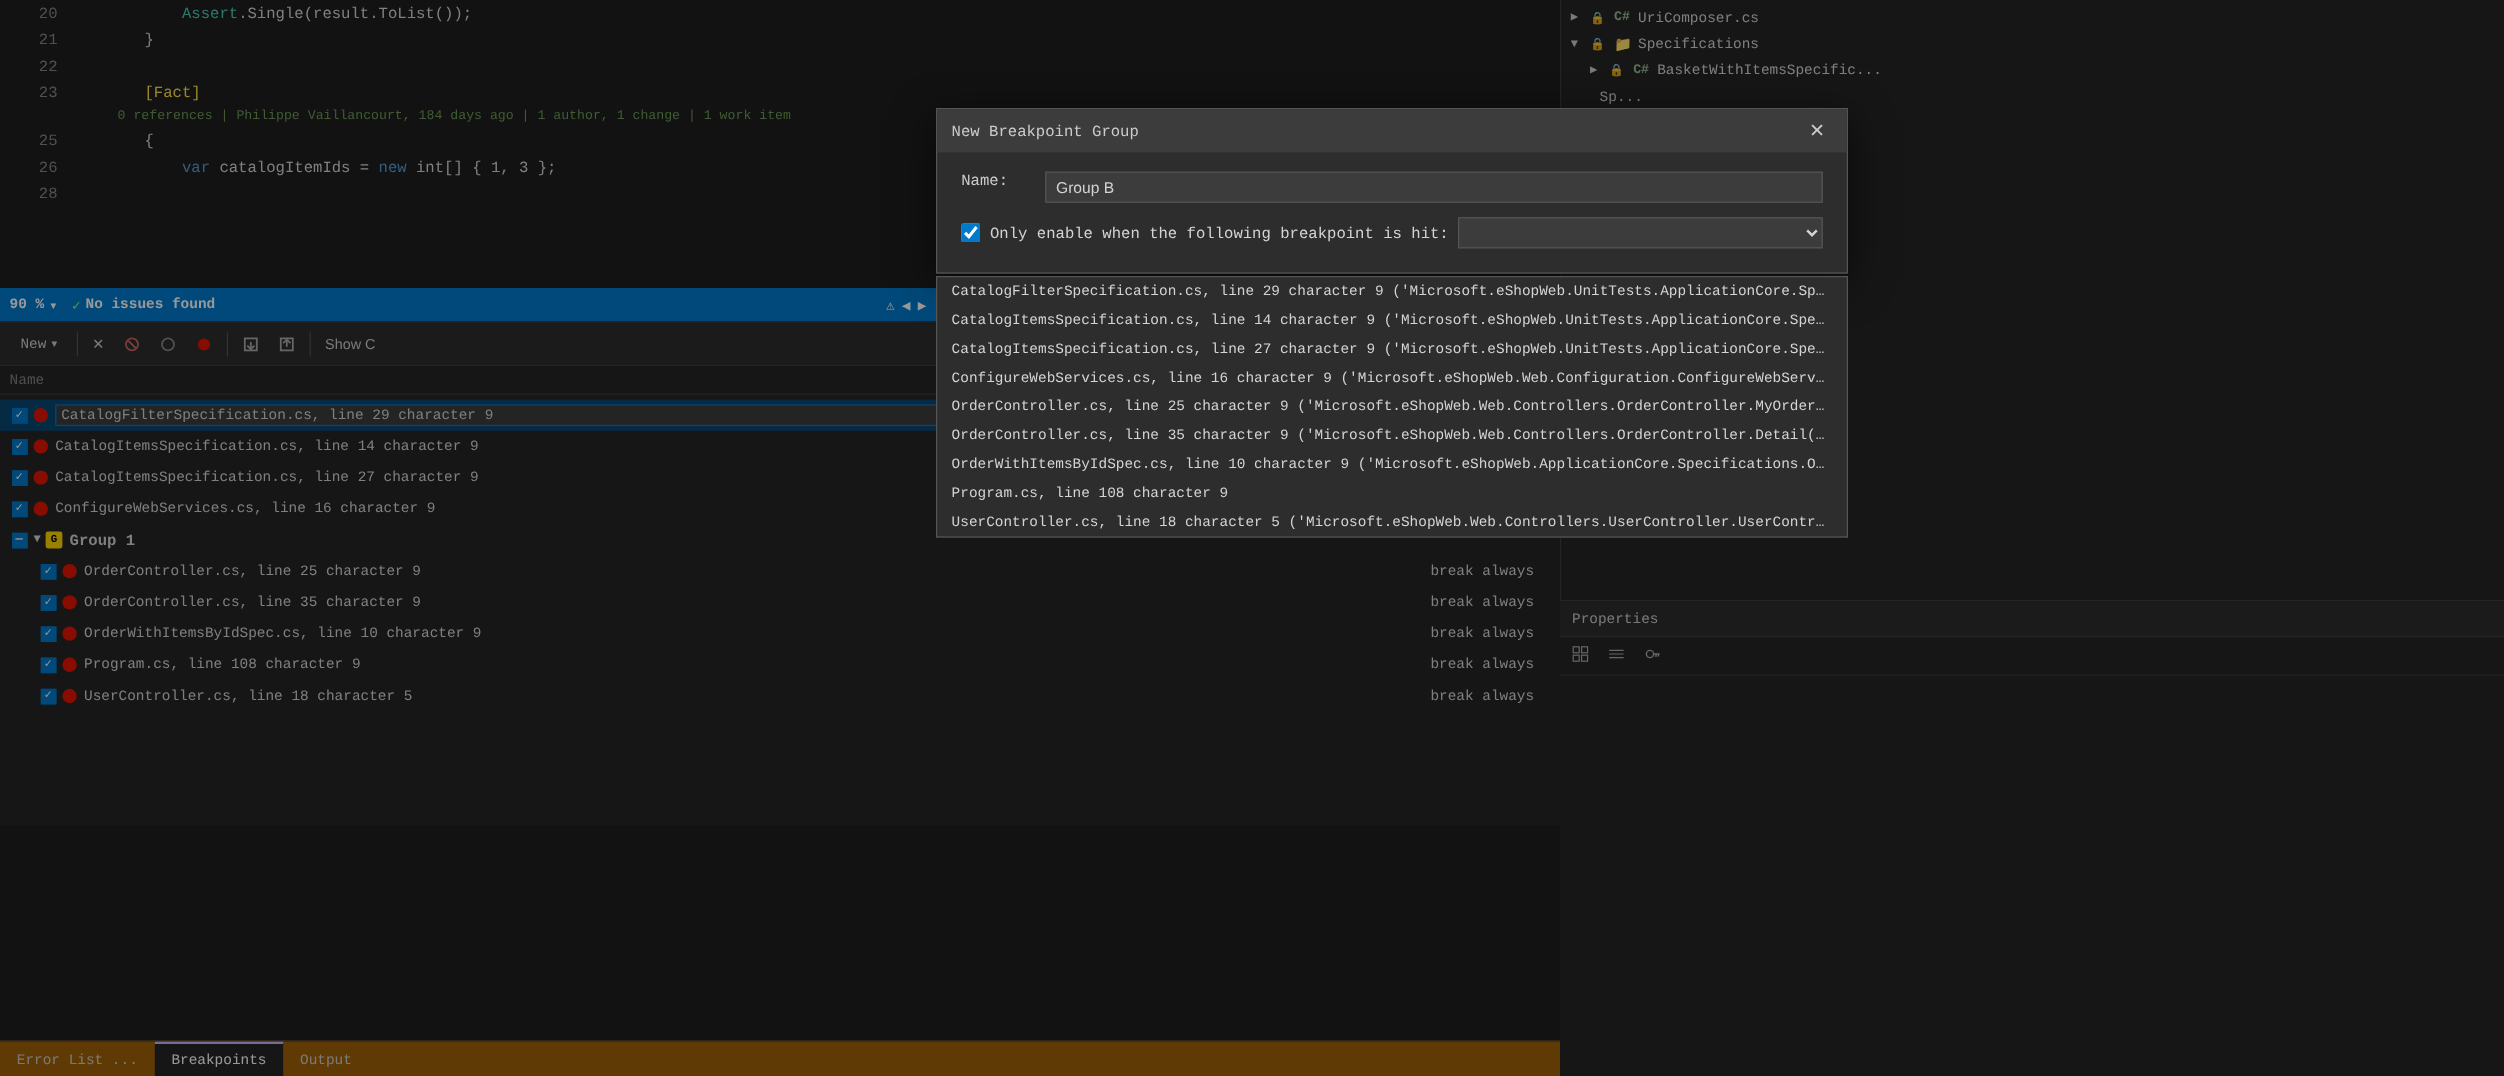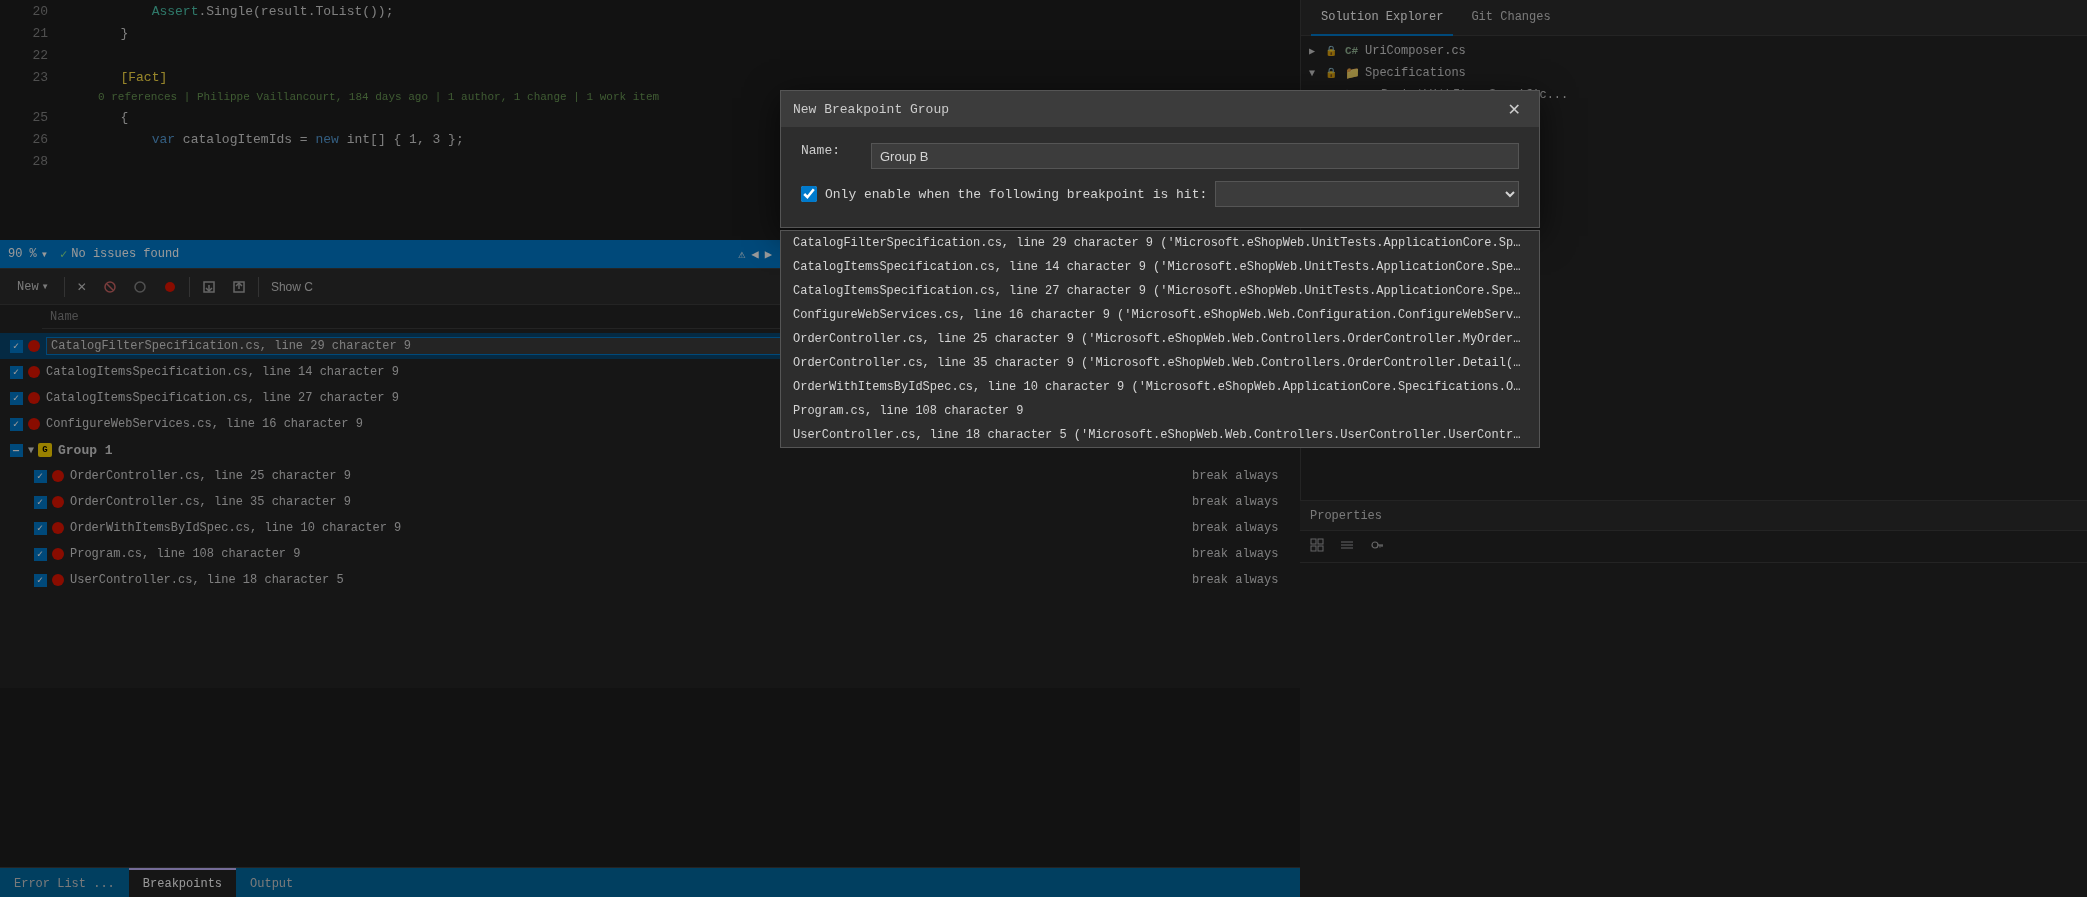--- a/index.html
+++ b/index.html
@@ -69,20 +69,21 @@
       left: 0;
       width: 780px;
       height: 28px;
       background: #007acc;
       display: flex;
       align-items: center;
       padding: 0 8px;
       gap: 12px;
       font-size: 12px;
       color: white;
+      font-weight: bold;
     }
     .status-zoom { display: flex; align-items: center; gap: 4px; }
 
     
     .breakpoints-panel {
       position: absolute;
       top: 268px;
       left: 0;
       width: 1300px;
       height: 420px;
@@ -130,21 +131,20 @@
       padding-top: 4px;
     }
     .bp-column-header {
       display: flex;
       height: 24px;
       align-items: center;
       padding: 0 8px;
       color: #858585;
       font-size: 12px;
       border-bottom: 1px solid #3c3c3c;
-      margin-left: 42px;
     }
     .bp-col-name { flex: 1; }
     .bp-col-labels { width: 80px; }
 
     .bp-item {
       display: flex;
       align-items: center;
       height: 26px;
       padding: 0 8px;
       cursor: pointer;
@@ -210,21 +210,21 @@
       color: #000;
     }
 
     
     .bottom-tabs {
       position: absolute;
       bottom: 0;
       left: 0;
       width: 1300px;
       height: 30px;
-      background: #0369a1;
+      background: #a16207;
       display: flex;
       align-items: center;
       border-top: 1px solid #3c3c3c;
     }
     .bottom-tab {
       padding: 0 14px;
       height: 30px;
       display: flex;
       align-items: center;
       cursor: pointer;
@@ -679,28 +679,20 @@
   </div>
   <div class="bottom-tab active">
     <span>Breakpoints</span>
   </div>
   <div class="bottom-tab">
     <span>Output</span>
   </div>
 </div>
 
 <div class="right-panel">
-  <div class="right-panel-header">
-    <div class="right-panel-tab active">
-      <span>Solution Explorer</span>
-    </div>
-    <div class="right-panel-tab">
-      <span>Git Changes</span>
-    </div>
-  </div>
   <div class="right-panel-content">
 
     <div class="tree-item">
       <span class="tree-arrow">▶</span>
       <span class="tree-icon" style="color:#888;font-size:10px;">🔒</span>
       <span class="tree-icon cs-icon">C#</span>
       <span>UriComposer.cs</span>
     </div>
 
     <div class="tree-item">

